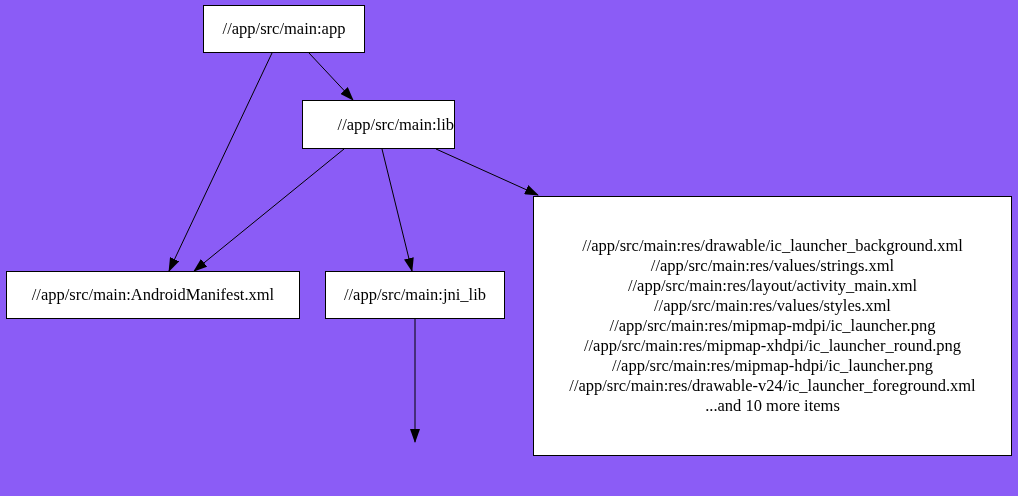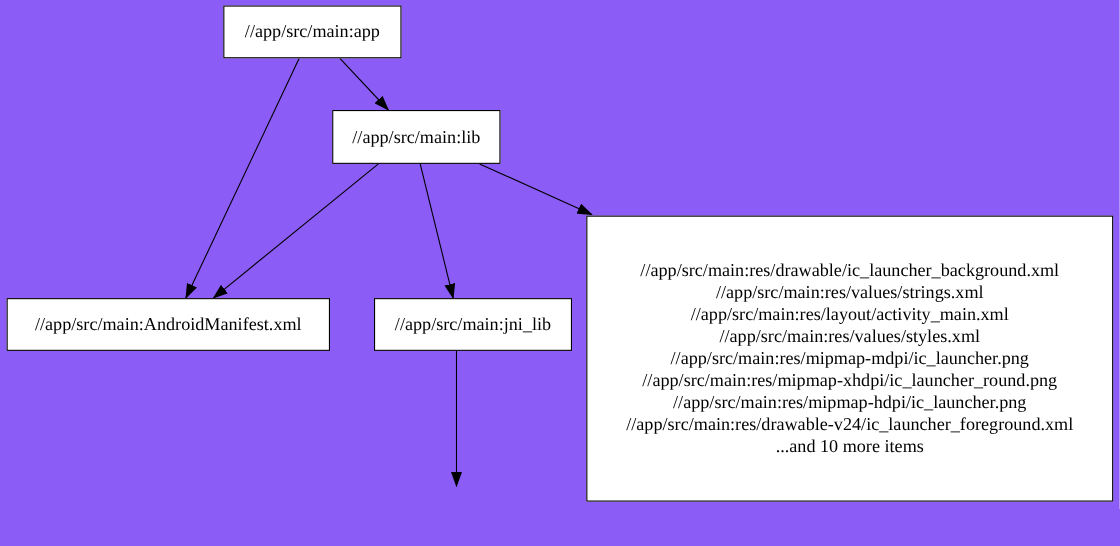--- a/index.html
+++ b/index.html
@@ -30,23 +30,23 @@
     border: 1px solid #000000;
     background: #ffffff;
     display: flex;
     align-items: center;
     justify-content: center;
     text-align: center;
     font-size: 16.5px;
     white-space: nowrap;
   }
   #node-app        { left: 203px; top: 5px;   width: 162px; height: 48px; }
-  #node-lib        { left: 302px; top: 100px; width: 153px; height: 49px; }
+  #node-lib        { left: 302px; top: 100px; width: 153px; height: 49px; justify-content: flex-end; }
   #node-manifest   { left: 6px;   top: 271px; width: 294px; height: 48px; }
-  #node-jni-lib    { left: 340px; top: 271px; width: 180px; height: 48px; }
+  #node-jni-lib    { left: 325px; top: 271px; width: 180px; height: 48px; }
   #node-native-lib { left: 281px; top: 443px; width: 270px; height: 48px; }
   #node-resources  {
     left: 533px; top: 196px; width: 479px; height: 260px;
     flex-direction: column;
     justify-content: center;
     line-height: 20px;
     align-items: flex-end;
   }
   .res-line { width: 100%; }
 </style>

